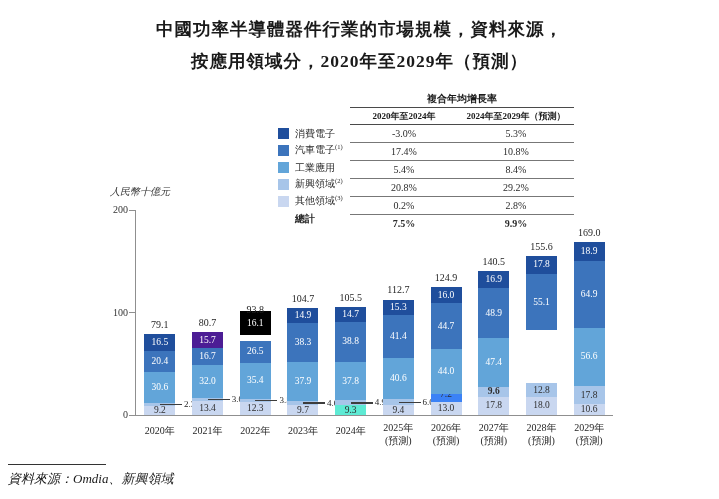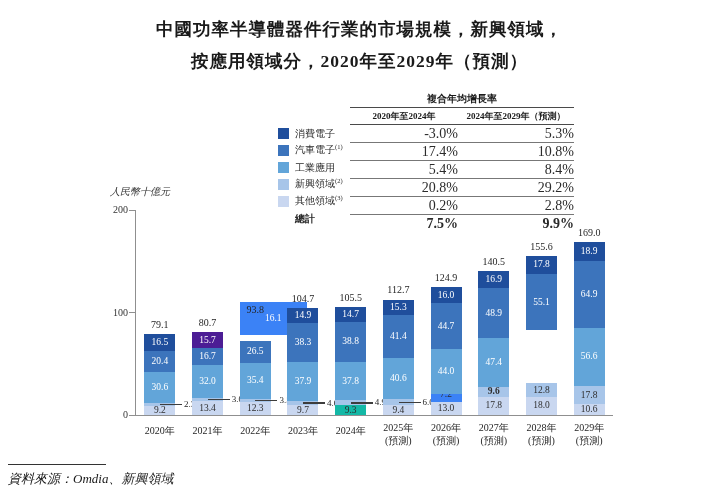--- a/index.html
+++ b/index.html
@@ -18,21 +18,21 @@
   .legend-label{font-size:10px; color:#2b2b2b; white-space:nowrap;}
   .legend-label sup{font-size:6.5px;}
   .legend-total{font-weight:bold; padding-left:17px;}
   .pct-table{width:224px;}
   .pct-title{height:12px; padding-bottom:3px; text-align:center; font-size:10px; font-weight:bold;
              border-bottom:1px solid #4a4a4a; color:#1a1a1a;}
   .pct-head{display:flex; height:16px; align-items:center; border-bottom:1px solid #4a4a4a;}
   .pct-head .c1,.pct-head .c2{font-weight:bold; font-size:9px; text-align:center; color:#1a1a1a;}
   .c1{width:108px;} .c2{width:116px;}
   .pct-row{display:flex; height:17px; align-items:center; border-bottom:1px solid #777;}
-  .pct-row .c1,.pct-row .c2{font-size:14px; text-align:right;}
+  .pct-row .c1,.pct-row .c2{font-size:10px; text-align:center;}
   .pct-row.total{border-bottom:none;}
   .pct-row.total .c1,.pct-row.total .c2{font-weight:bold;}
   
   .y-axis-title{position:absolute; left:110px; top:185px; font-size:10px; font-style:italic; color:#333;}
   .plot{position:absolute; left:135px; top:210px; width:477px; height:205px;
         border-left:1px solid #8f8f8f; border-bottom:1px solid #8f8f8f;}
   .ytick-line{position:absolute; width:6px; height:1px; background:#8f8f8f; left:-7px;}
   .ytick-label{position:absolute; left:-36px; width:28px; text-align:right; font-size:10px; color:#333;}
   .bar-group{position:absolute; bottom:0; height:100%;}
   .seg{position:absolute;}
@@ -46,21 +46,21 @@
   
   .source-rule{position:absolute; left:8px; top:464px; width:98px; height:1px; background:#333;}
   .source-note{position:absolute; left:8px; top:470px; font-size:13px; font-style:italic; color:#1a1a1a;}
 </style>
 </head>
 <body>
 
 <div class="page">
 
   <div class="title-block">
-    <div class="title-line">中國功率半導體器件行業的市場規模，新興領域，</div>
+    <div class="title-line">中國功率半導體器件行業的市場規模，資料來源，</div>
     <div class="title-line">按應用領域分，2020年至2029年（預測）</div>
   </div>
 
   <div class="cagr-block">
     <div class="legend-col">
         <div class="legend-row">
           <div class="swatch" style="background: rgb(31, 78, 156);"></div>
           <div class="legend-label">消費電子</div>
         </div>
         <div class="legend-row">
@@ -175,21 +175,21 @@
         </div>
         <div class="seg" style="left: 8.35px; width: 31px; bottom: 12.6075px; height: 3.5875px; background: rgb(167, 197, 233);"></div>
         <div class="leader-line" style="left: 24px; width: 22px; bottom: 13.7012px;"></div>
         <div class="leader-label" style="left: 48px; bottom: 9.90125px;">3.5</div>
         <div class="seg" style="left: 8.35px; width: 31px; bottom: 16.195px; height: 36.285px; background: rgb(98, 165, 217);">
           <div class="seg-label light" style="top: 50%; margin-top: -4.5px;">35.4</div>
         </div>
         <div class="seg" style="left: 8.35px; width: 31px; bottom: 52.48px; height: 22px; background: rgb(60, 116, 188);">
           <div class="seg-label light" style="top: 50%; margin-top: -4.5px;">26.5</div>
         </div>
-        <div class="seg" style="left: 8.35px; width: 31px; bottom: 79.6425px; height: 33px; background: #3b82f6; padding-left: 36px;">
+        <div class="seg" style="left: 8.35px; width: 31px; bottom: 79.6425px; height: 24px; background: #000000;">
           <div class="seg-label light" style="top: 50%; margin-top: -4.5px;">16.1</div>
         </div>
         <div class="total-label" style="bottom: 100.145px;">93.8</div>
         <div class="xlabel" style="left: -6px; right: -6px; bottom: -22px;">
           <div>2022年</div>
         </div>
       </div>
       <div class="bar-group" style="left: 143.1px; width: 47.7px;">
         <div class="seg" style="left: 8.35px; width: 31px; bottom: 0px; height: 9.9425px; background: rgb(201, 215, 240);">
           <div class="seg-label dark" style="top: 50%; margin-top: -4.5px;">9.7</div>
@@ -205,21 +205,21 @@
         </div>
         <div class="seg" style="left: 8.35px; width: 31px; bottom: 92.1475px; height: 15.2725px; background: rgb(31, 78, 156);">
           <div class="seg-label light" style="top: 50%; margin-top: -4.5px;">14.9</div>
         </div>
         <div class="total-label" style="bottom: 111.42px;">104.7</div>
         <div class="xlabel" style="left: -6px; right: -6px; bottom: -22px;">
           <div>2023年</div>
         </div>
       </div>
       <div class="bar-group" style="left: 190.8px; width: 47.7px;">
-        <div class="seg" style="left: 8.35px; width: 31px; bottom: 0px; height: 9.5325px; background: #14b8a6;">
+        <div class="seg" style="left: 8.35px; width: 31px; bottom: 0px; height: 9.5325px; background: #5eead4;">
           <div class="seg-label dark" style="top: 50%; margin-top: -4.5px;">9.3</div>
         </div>
         <div class="seg" style="left: 8.35px; width: 31px; bottom: 9.5325px; height: 5.0225px; background: rgb(167, 197, 233);"></div>
         <div class="leader-line" style="left: 24px; width: 22px; bottom: 11.3438px;"></div>
         <div class="leader-label" style="left: 48px; bottom: 7.54375px;">4.9</div>
         <div class="seg" style="left: 8.35px; width: 31px; bottom: 14.555px; height: 38.745px; background: rgb(98, 165, 217);">
           <div class="seg-label light" style="top: 50%; margin-top: -4.5px;">37.8</div>
         </div>
         <div class="seg" style="left: 8.35px; width: 31px; bottom: 53.3px; height: 39.77px; background: rgb(60, 116, 188);">
           <div class="seg-label light" style="top: 50%; margin-top: -4.5px;">38.8</div>

